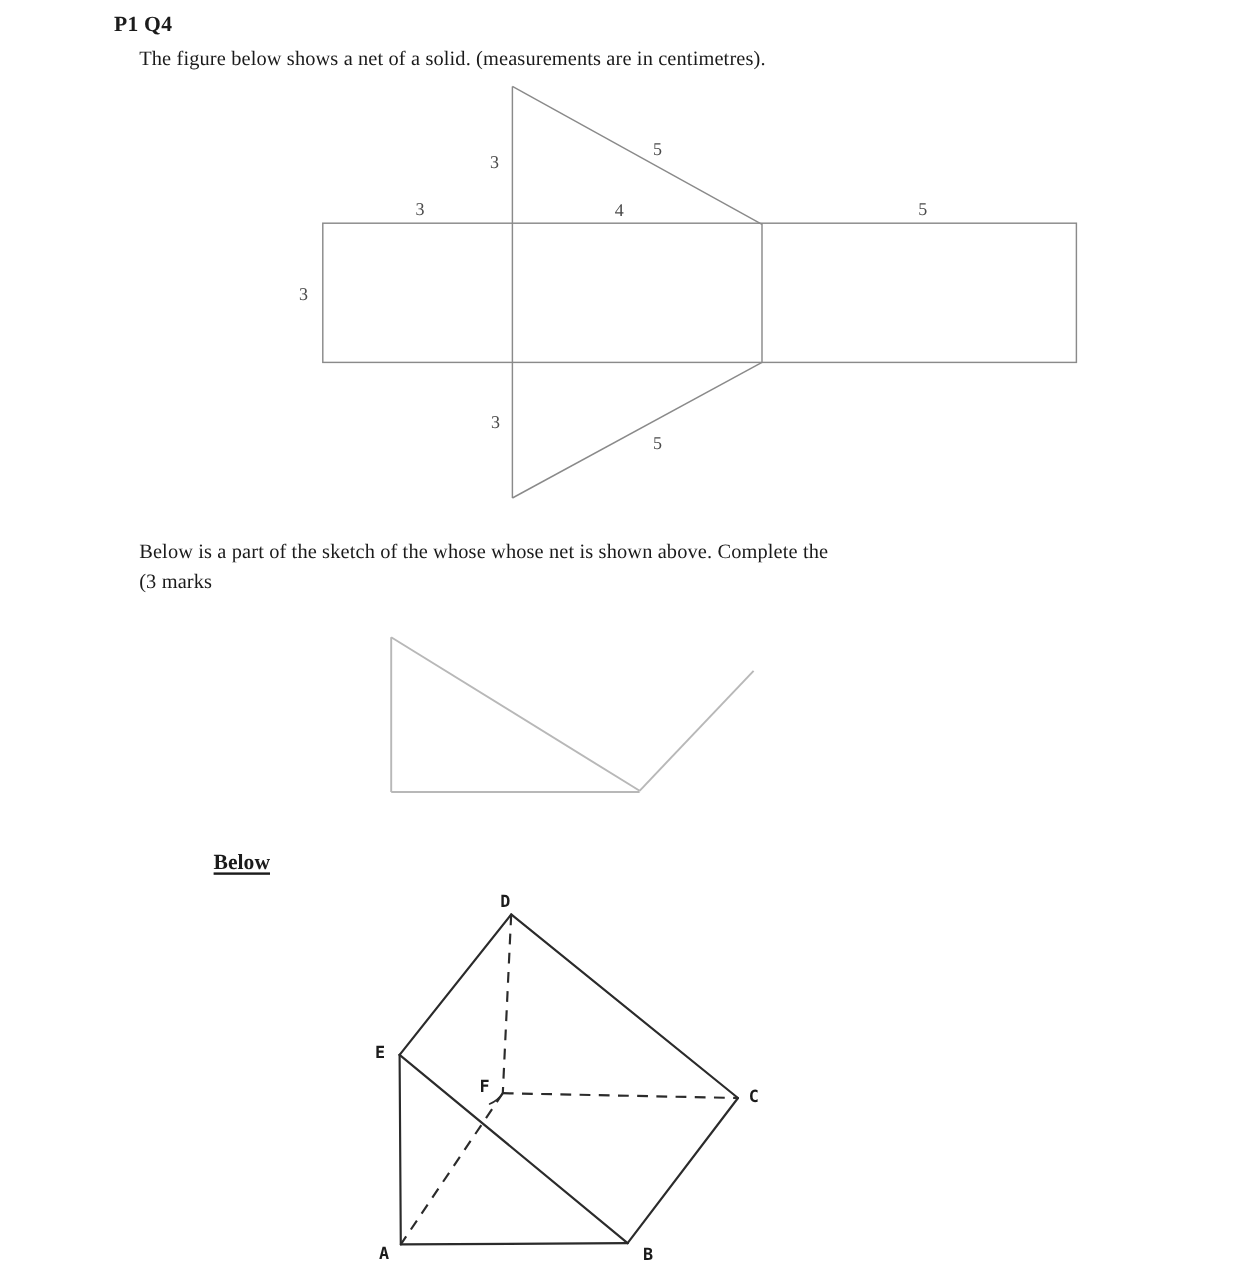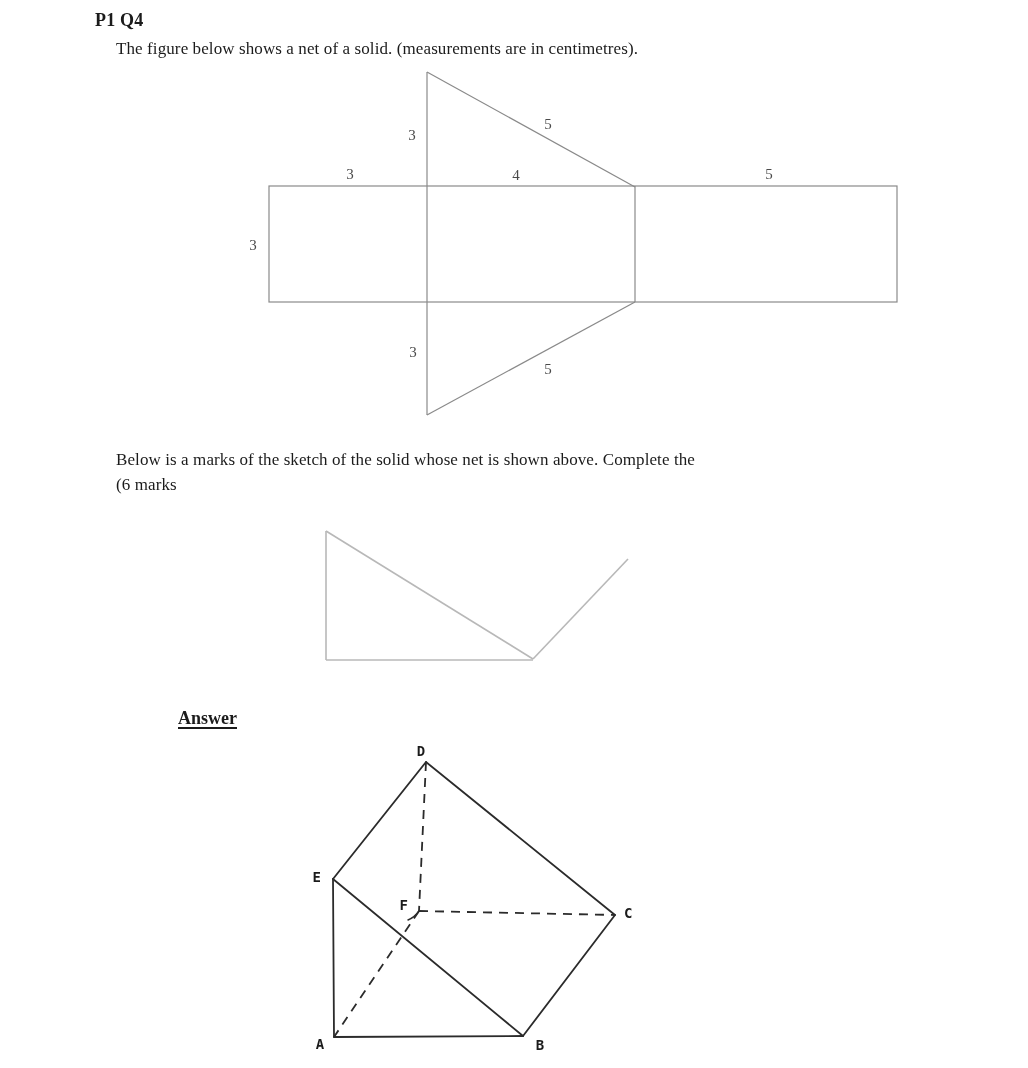--- a/index.html
+++ b/index.html
@@ -41,32 +41,32 @@
   <text class="dim" x="318" y="69" text-anchor="middle">5</text>
   <text class="dim" x="120" y="119" text-anchor="middle">3</text>
   <text class="dim" x="286" y="120" text-anchor="middle">4</text>
   <text class="dim" x="539" y="119" text-anchor="middle">5</text>
   <text class="dim" x="23" y="190" text-anchor="middle">3</text>
   <text class="dim" x="183" y="297" text-anchor="middle">3</text>
   <text class="dim" x="318" y="314" text-anchor="middle">5</text>
 </svg>
 
 <div class="abs bodytext" style="left:116px;top:447px;width:880px;">
-  <div>Below is a marks of the sketch of the solid whose net is shown above. Complete the</div>
-  <div>(6 marks</div>
+  <div>Below is a part of the sketch of the whose whose net is shown above. Complete the</div>
+  <div>(3 marks</div>
 </div>
 
 <svg class="abs" style="left:295px;top:515px;" width="345" height="155" viewBox="0 0 345 155">
   <line x1="31" y1="16" x2="31" y2="145" class="faint-line"></line>
   <line x1="31" y1="145" x2="238" y2="145" class="faint-line"></line>
   <line x1="31" y1="16" x2="238" y2="144" class="faint-line"></line>
   <line x1="238" y1="144" x2="333" y2="44" class="faint-line"></line>
 </svg>
 
-<div class="abs answer" style="left:178px;top:708px;">Answer</div>
+<div class="abs answer" style="left:178px;top:708px;">Below</div>
 
 <svg class="abs" style="left:300px;top:738px;" width="345" height="322" viewBox="0 0 345 322">
 
   <line x1="126" y1="24" x2="33" y2="141" class="solid-edge"></line>
   <line x1="126" y1="24" x2="315" y2="177" class="solid-edge"></line>
   <line x1="33" y1="141" x2="34" y2="299" class="solid-edge"></line>
   <line x1="33" y1="141" x2="223" y2="298" class="solid-edge"></line>
   <line x1="34" y1="299" x2="223" y2="298" class="solid-edge"></line>
   <line x1="223" y1="298" x2="315" y2="177" class="solid-edge"></line>
 

